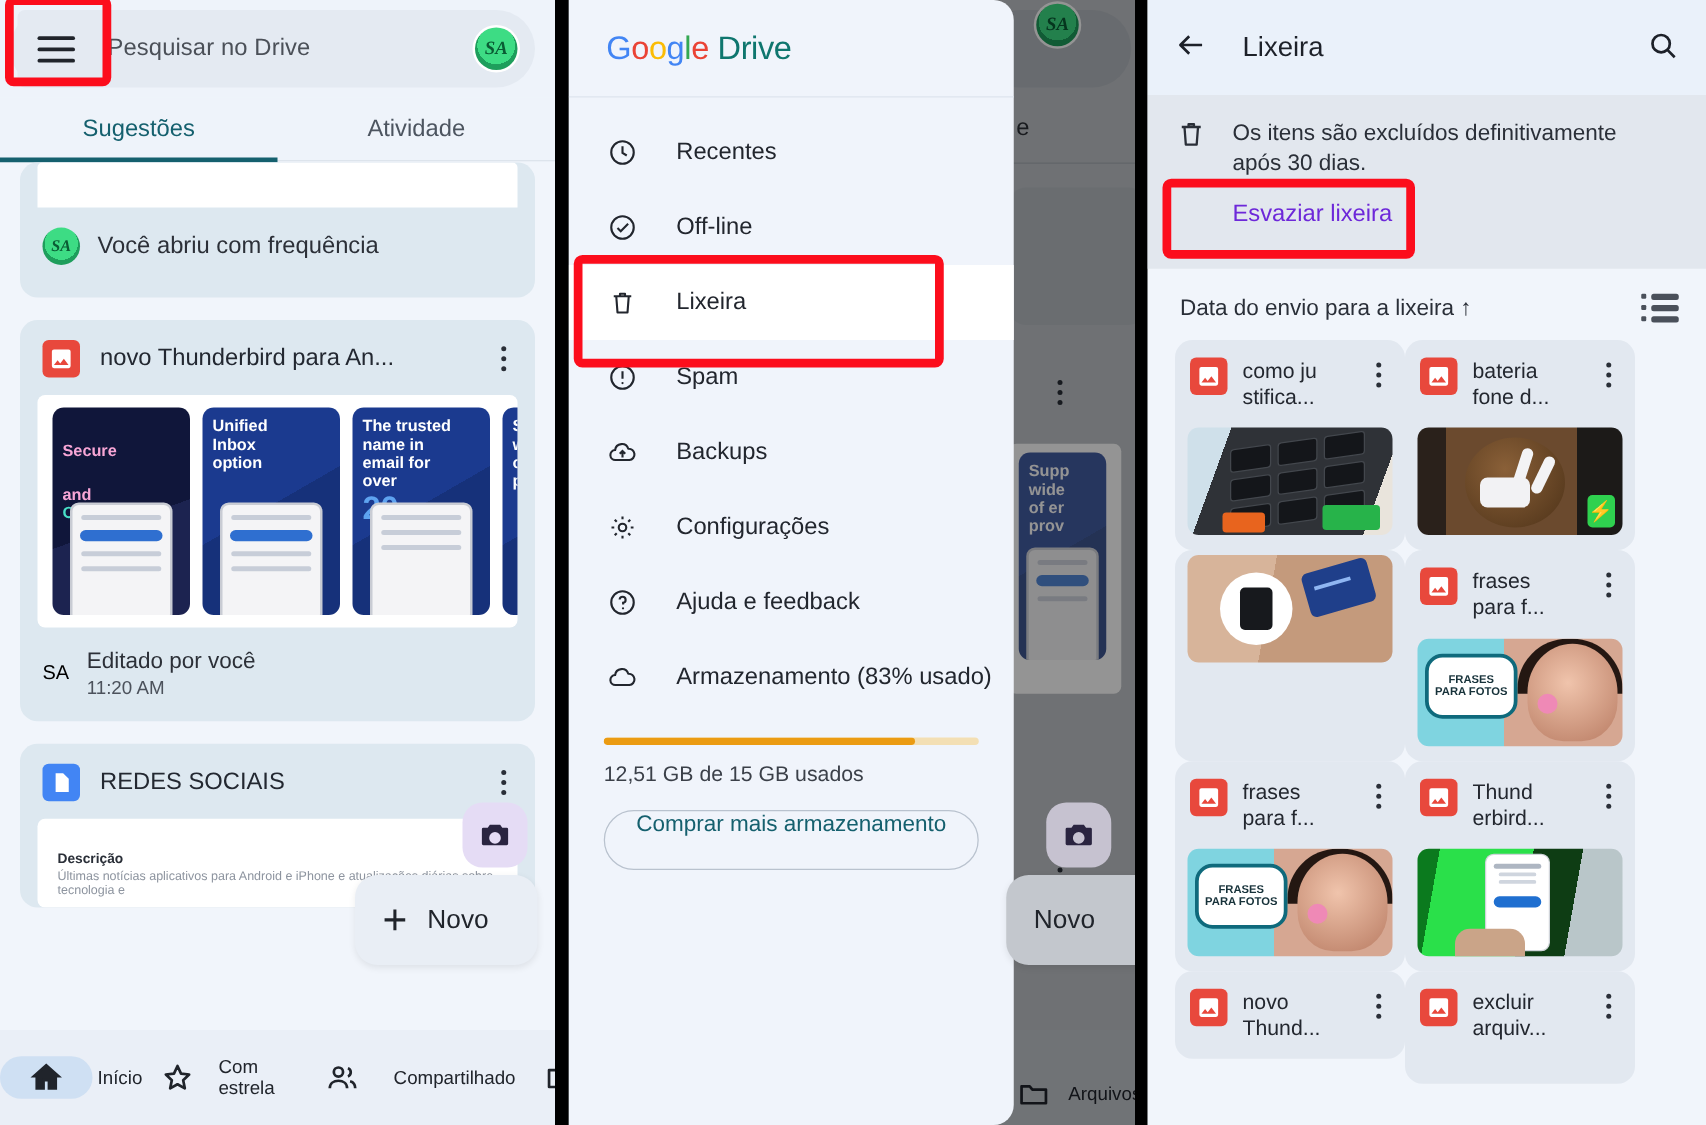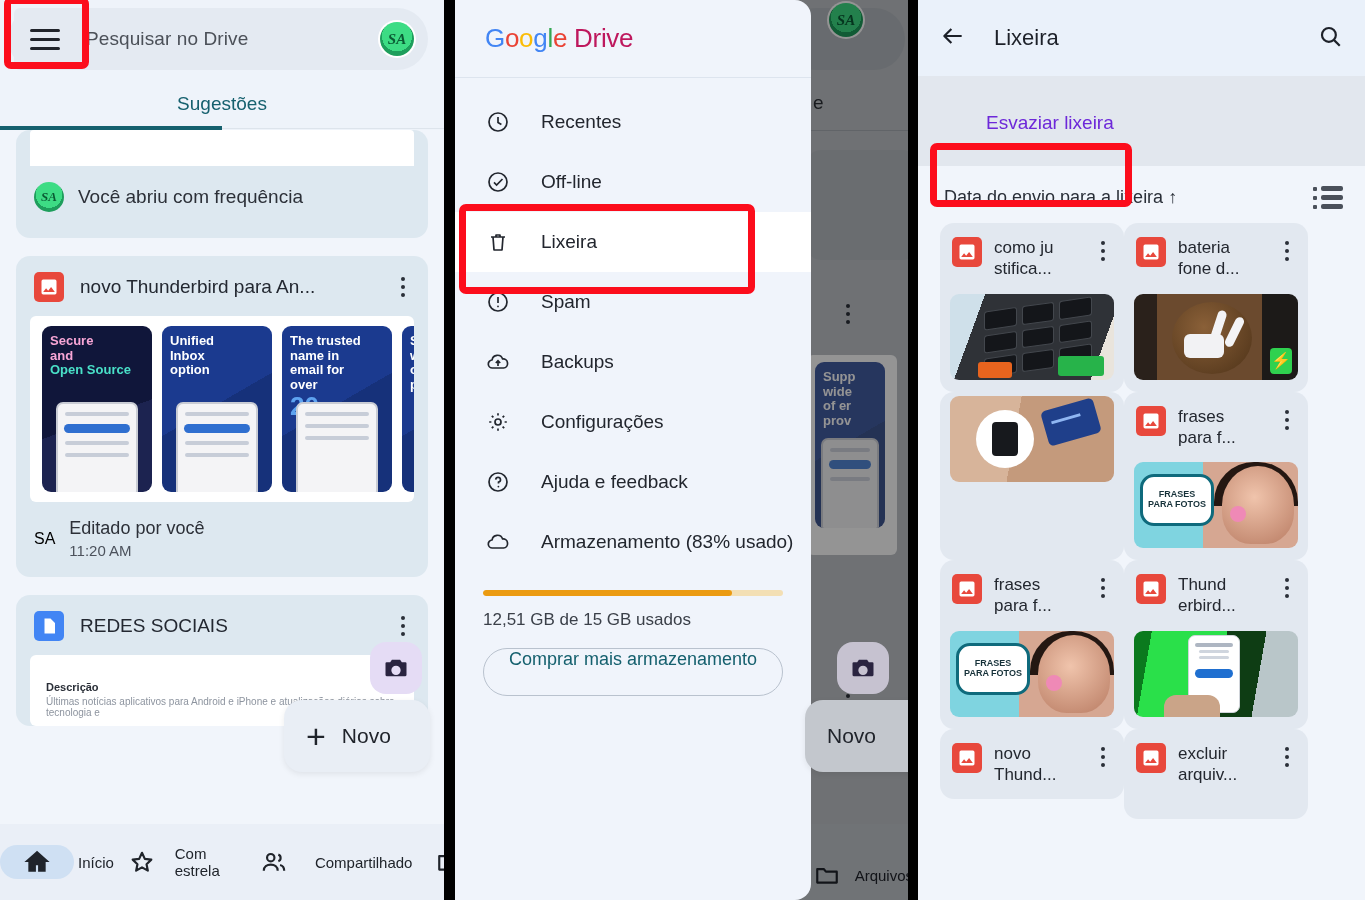--- a/index.html
+++ b/index.html
@@ -79,21 +79,21 @@
   .kebab { width:22px; display:flex; flex-direction:column; align-items:center; gap:4px; padding:4px 0;}
   .kebab i { width:4px; height:4px; border-radius:50%; background:#2a2f38; display:block;}
 
   .thumb-strip { background:#fff; margin: 0 14px; border-radius: 6px; padding: 10px 0 10px 12px;
     display:flex; gap:10px; overflow:hidden; height: 186px; }
   .tb { width: 110px; height: 166px; border-radius: 9px; flex:none; position:relative;
         overflow:hidden; color:#fff; font-size:13px; line-height:1.12; font-weight:bold; padding:8px; }
   .tb1 { background: linear-gradient(160deg,#10163a 0 55%,#1c2350 55% 100%); }
   .tb2, .tb3, .tb4 { background: linear-gradient(150deg,#1b3a8f 0 48%, #16317a 48% 100%); }
   .tb .sub { font-size: 11px; }
-  .tb .pink { color:#f8a6d6; }
+  .tb .pink { color:#f8a6d6;margin-top:20px; }
   .tb .cyan { color:#49e0c8; }
   .tb-phone { position:absolute; left: 14px; bottom: -6px; width: 82px; height: 96px;
     background:#f4f4f6; border-radius:7px; border:2px solid #c9ccd4; }
   .tb-phone .ln { height:4px; background:#c7cdd8; margin: 8px 7px; border-radius:2px; }
   .tb-phone .bl { height:9px; background:#2f6fd0; margin: 7px 6px; border-radius:5px; }
   .tb-big { font-size: 26px; color:#5ea3f0; }
 
   .edited { display:flex; align-items:center; gap:14px; padding: 16px 18px 18px; }
   .edited .t1 { font-size:18px; color:#2c3038; }
   .edited .t2 { font-size:15px; color:#4c525c; margin-top:3px; }
@@ -123,21 +123,21 @@
   
   .mid-behind { position:absolute; inset:0; }
   .scrim { position:absolute; inset:0; background: rgba(0,0,0,.42); }
   .drawer { position:absolute; left:0; top:0; bottom:0; width: 356px; background:#f0f4fb;
      border-radius: 0 16px 16px 0; z-index:5; }
   .drawer-head { height: 78px; display:flex; align-items:center; padding-left: 30px;
      border-bottom:1px solid #dde4ee; }
   .glogo { font-size: 26px; letter-spacing:-.3px; font-family:"Liberation Sans", sans-serif; }
   .glogo .b { color:#4285f4; } .glogo .r { color:#ea4335; }
   .glogo .y { color:#fbbc05; } .glogo .g { color:#34a853; }
-  .glogo .drive { color:#be185d; }
+  .glogo .drive { color:#0f766e; }
   .dr-item { display:flex; align-items:center; gap: 30px; height: 60px; padding-left: 30px;
      font-size: 19px; color:#22262e; }
   .dr-item .ic { width: 26px; height:26px; display:flex; align-items:center; justify-content:center; }
   .dr-item .ic svg { width: 24px; height:24px; fill:none; stroke:#22262e; stroke-width:1.7; }
   .dr-items { padding-top: 14px; text-align: right; }
   .storage-area { padding: 8px 28px 0 28px; }
   .bar { height: 6px; border-radius:3px; background:#f3dfb4; overflow:hidden; margin-top: 10px;}
   .bar i { display:block; height:100%; background:#eb9b12; border-radius:3px; }
   .storage-txt { font-size: 17px; color:#3b4049; margin-top: 14px; }
   .buybtn { margin-top: 18px; height: 48px; border:1px solid #b9c2ce; border-radius: 26px;
@@ -232,20 +232,23 @@
             <span></span>
             <span></span>
         </div>
       </div>
     </div>
 
     <div class="tabs">
       <div class="tab active">
         <span>Sugestões</span>
       </div>
+      <div class="tab">
+        <span>Atividade</span>
+      </div>
       <div class="tabs-divider"></div>
       <div class="tab-underline"></div>
     </div>
 
     <div class="left-scroll">
 
       <div class="card">
         <div class="card-white-strip"></div>
         <div class="freq-row">
           <div class="bug-sm">SA</div>
@@ -547,20 +550,26 @@
             <path d="M20 12H4M10.5 5.5 4 12l6.5 6.5" stroke-linejoin="round"></path>
           </svg></span>
       <span class="rp-title">Lixeira</span>
       <span class="search"><svg viewBox="0 0 24 24">
             <circle cx="11" cy="11" r="6.4"></circle>
             <path d="M15.8 15.8 21 21"></path>
           </svg></span>
     </div>
 
     <div class="notice">
+      <div class="notice-row">
+        <span class="tic"><svg viewBox="0 0 24 24">
+              <path d="M5 7h14M10 7V5h4v2M7 7l1 13h8l1-13" stroke-linejoin="round"></path>
+            </svg></span>
+        <div class="notice-txt">Os itens são excluídos definitivamente após 30 dias.</div>
+      </div>
       <div style="padding-left:46px;">
         <span class="empty-btn">Esvaziar lixeira</span>
       </div>
     </div>
 
     <div class="sortrow">
       <div class="lbl">
         <span>Data do envio para a lixeira</span>
         <span>↑</span>
       </div>

